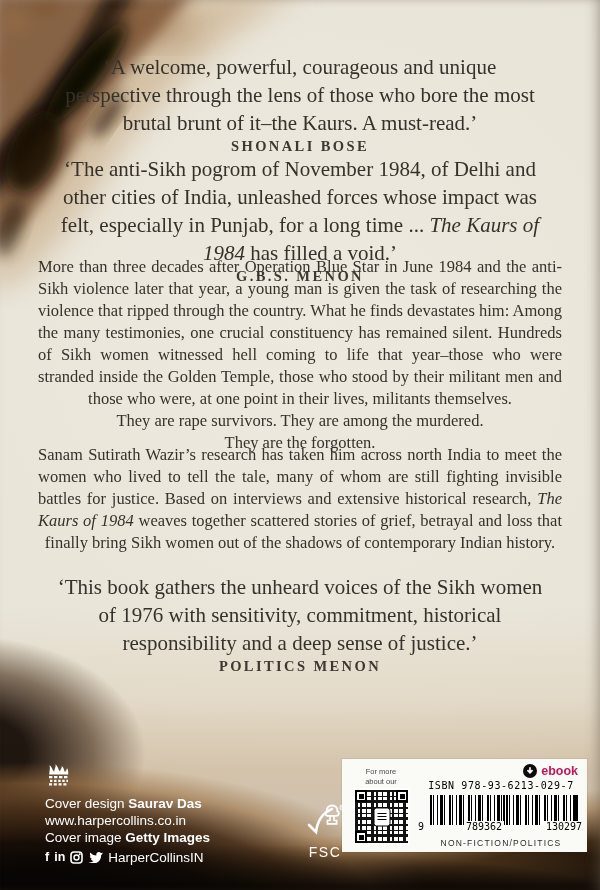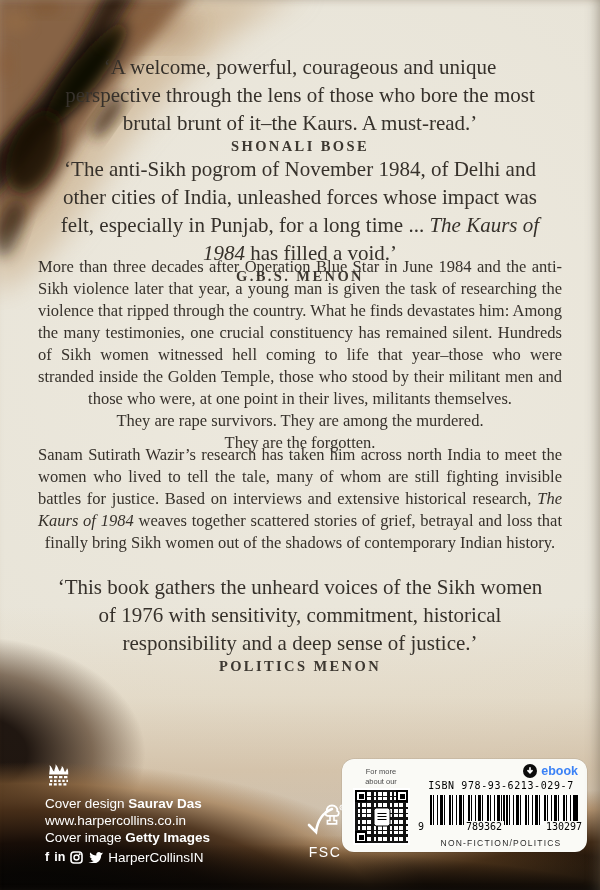--- a/index.html
+++ b/index.html
@@ -39,38 +39,38 @@
   .hc-logo{position:absolute;left:46px;top:761px;}
   .credits{position:absolute;left:45px;top:795px;font-family:"Liberation Sans",sans-serif;
     font-size:13.5px;line-height:17.2px;color:#fff;}
   .credits b{font-weight:700;}
   .social{display:flex;align-items:center;gap:5px;margin-top:2px;}
   .social .glyph{font-weight:700;font-size:12.5px;line-height:12px;color:#fff;}
   .fsc{position:absolute;left:299px;top:803px;width:52px;text-align:center;color:#fff;}
   .fsc-label{font-family:Liberation Sans, sans-serif;font-size:14px;letter-spacing:1.5px;margin-top:-3px;}
 
   .bbox{position:absolute;left:342px;top:759px;width:245px;height:93px;background:#fafaf6;
-    border-radius:12px;box-shadow:0 0 0 .5px rgba(0,0,0,.12);}
+    border-radius:0;box-shadow:0 0 0 .5px rgba(0,0,0,.12);}
   .promo{position:absolute;left:5px;top:8px;width:68px;font-family:"Liberation Sans",sans-serif;
     font-size:7.5px;line-height:9.5px;color:#4a4a4a;text-align:center;}
   .qr{position:absolute;left:11px;top:29px;width:57px;height:57px;background:#fff;padding:1px;box-sizing:border-box;}
   .qr-pattern{position:absolute;inset:2px;background-color:#fff;opacity:.92;
     background-image:
       repeating-linear-gradient(90deg,#000 0 3px,transparent 3px 5px,#000 5px 7px,transparent 7px 11px,#000 11px 12px,transparent 12px 16px),
       repeating-linear-gradient(0deg,#000 0 2px,transparent 2px 6px,#000 6px 9px,transparent 9px 12px,#000 12px 13px,transparent 13px 17px);
     background-blend-mode:multiply;}
   .finder{position:absolute;width:12px;height:12px;border:2.5px solid #000;background:#fff;box-sizing:border-box;}
   .finder::after{content:'';position:absolute;inset:1.5px;background:#000;}
   .f-tl{left:2px;top:2px;} .f-tr{right:2px;top:2px;} .f-bl{left:2px;bottom:2px;}
   .qr-badge{position:absolute;left:50%;top:50%;width:15px;height:17px;transform:translate(-50%,-50%);
     background:#fff;border:1px solid #000;border-radius:3px;}
   .qr-badge::after{content:'';position:absolute;left:3px;right:3px;top:4px;height:8px;
     background:repeating-linear-gradient(to bottom,#000 0 1.5px,#fff 1.5px 3px);}
   .ebook{position:absolute;right:9px;top:5px;display:flex;align-items:center;gap:4px;
-    font-family:"Liberation Sans",sans-serif;font-weight:700;font-size:12.5px;color:#3b82f6;}
+    font-family:"Liberation Sans",sans-serif;font-weight:700;font-size:12.5px;color:#be185d;}
   .isbn{position:absolute;left:76px;top:21px;width:166px;text-align:center;white-space:nowrap;
     font-family:"DejaVu Sans Mono",monospace;font-size:10px;letter-spacing:.6px;color:#000;}
   .bars{position:absolute;left:88px;top:36px;width:148px;height:30px;
     background-color:#fff;
     background-image:
       linear-gradient(#000,#000),linear-gradient(#000,#000),linear-gradient(#000,#000),
       repeating-linear-gradient(90deg,#000 0 2px,#fff 2px 3px,#000 3px 4px,#fff 4px 7px,#000 7px 8px,#fff 8px 10px,#000 10px 13px,#fff 13px 14px,#000 14px 15px,#fff 15px 19px);
     background-size:2px 34px,2px 34px,2px 34px,auto;
     background-position:0 0,50% 0,100% 0,0 0;
     background-repeat:no-repeat,no-repeat,no-repeat,repeat;}

